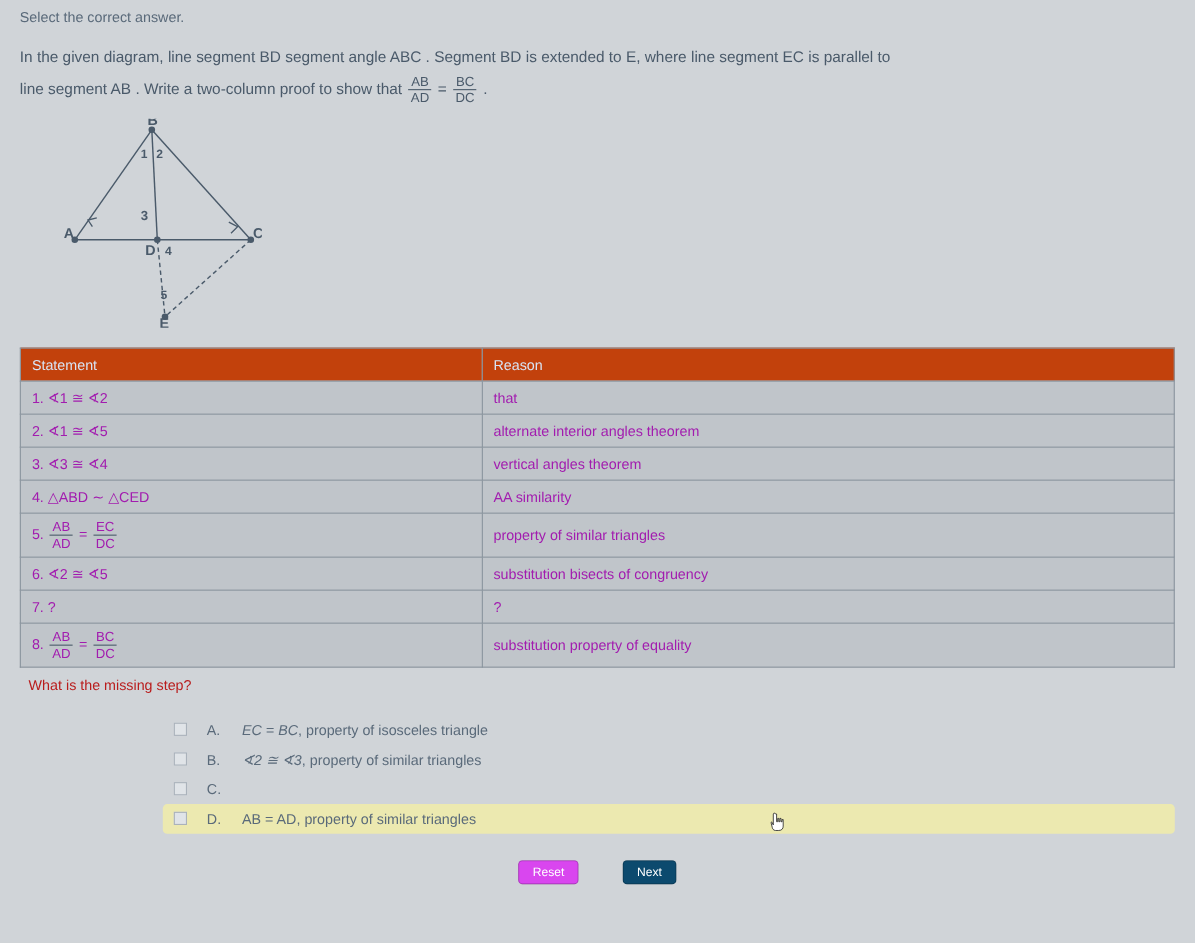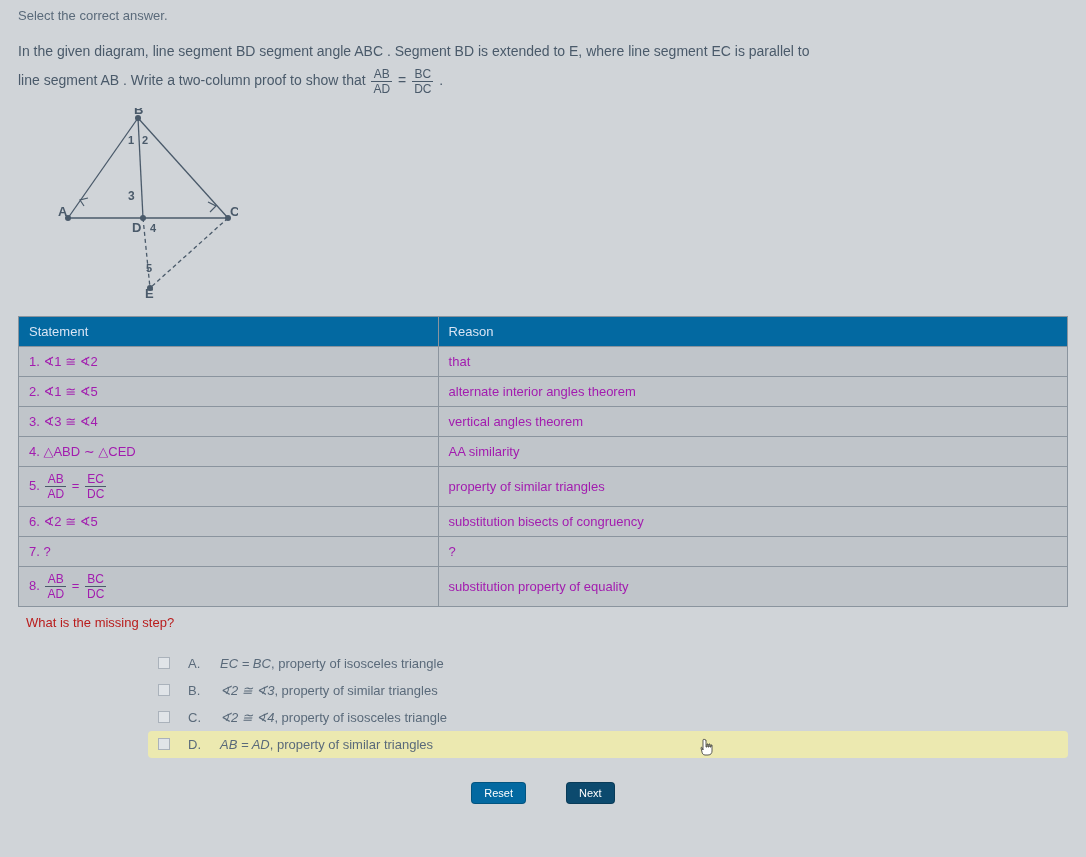--- a/index.html
+++ b/index.html
@@ -31,35 +31,35 @@
   }
   table.proof th, table.proof td {
     border: 1px solid #8a949e;
     padding: 6px 10px;
     text-align: left;
     font-size: 13px;
     color: #a21caf;
     height: 30px;
   }
   table.proof th {
-    background: #0369a1;
+    background: #c2410c;
     color: #d8e4f4;
     font-weight: normal;
   }
   .below-table { font-size: 13px; color: #b91c1c; margin-bottom: 20px; padding-left:8px;}
   .options { margin-left: 130px; }
   .option-row { display:flex; align-items:center; font-size: 13px; color:#5a6a7a; padding:6px 10px; gap:18px; border-radius:4px; }
   .option-row.highlight { background: #ece9b0; }
   .opt-box { width:12px; height:12px; border:1px solid #aab2bb; background:#e0e4e8; flex-shrink:0; }
   .opt-letter { width:14px; flex-shrink:0; }
   .opt-text { flex:1; position:relative; }
   .cursor-icon { position:absolute; right: 340px; bottom:-6px; }
   .bottom-buttons { display:flex; justify-content:center; gap:40px; margin-top:24px; }
   .btn { font-size:11px; color:#fff; padding:4px 12px; border-radius:4px; border:1px solid rgba(0,0,0,.2);}
-  .btn-reset { background:#0369a1; }
+  .btn-reset { background:#d946ef; }
   .btn-next  { background:#0c4a6e; }
 </style>
 </head>
 <body>
 
 <div class="header-instr">Select the correct answer.</div>
 
 <div class="problem-text">
   <span>In the given diagram, line segment </span>
   <span class="bold-v">BD</span>
@@ -165,26 +165,25 @@
       <div class="opt-text"><span style="font-style:italic">EC = BC</span>, property of isosceles triangle</div>
     </div>
     <div class="option-row">
       <div class="opt-box"></div>
       <div class="opt-letter">B.</div>
       <div class="opt-text"><span style="font-style:italic">∢2 ≅ ∢3</span>, property of similar triangles</div>
     </div>
     <div class="option-row">
       <div class="opt-box"></div>
       <div class="opt-letter">C.</div>
-      <div class="opt-text"><span style="font-style:italic">∢2 ≅ ∢4</span>, property of isosceles triangle</div>
     </div>
     <div class="option-row highlight">
       <div class="opt-box"></div>
       <div class="opt-letter">D.</div>
-      <div class="opt-text"><span style="font-style:italic">AB = AD</span>, property of similar triangles<svg class="cursor-icon" width="18" height="20" viewBox="0 0 18 20">
+      <div class="opt-text"><span style="">AB = AD</span>, property of similar triangles<svg class="cursor-icon" width="18" height="20" viewBox="0 0 18 20">
           <path d="M6 2 v7 h1 v-3 h1 v3 h1 v-3 h1 v3 h1 v-2 h1 v6 c0 2 -1 4 -4 4 h-3 c-2 0 -3 -2 -3 -3 l-1 -4 c0 -1 1 -1 1 0 l1 2 v-10 c0 -1 2 -1 2 0 z" fill="#fff" stroke="#333" stroke-width="0.8"></path>
         </svg></div>
     </div>
   </div>
 
 <div class="bottom-buttons">
   <div class="btn btn-reset">Reset</div>
   <div class="btn btn-next">Next</div>
 </div>
 

